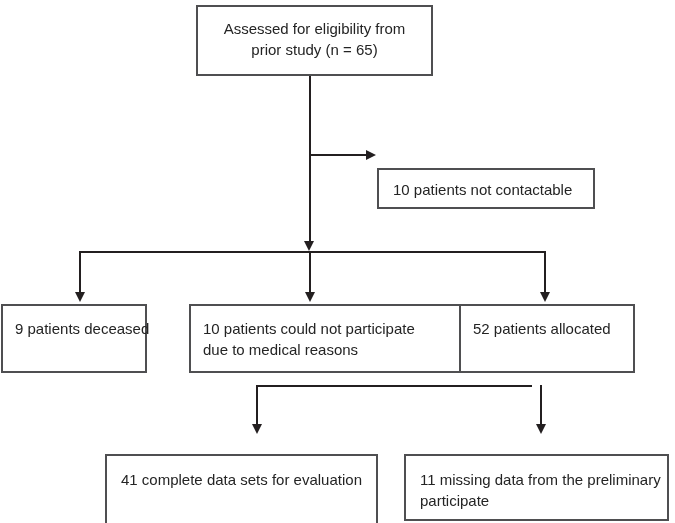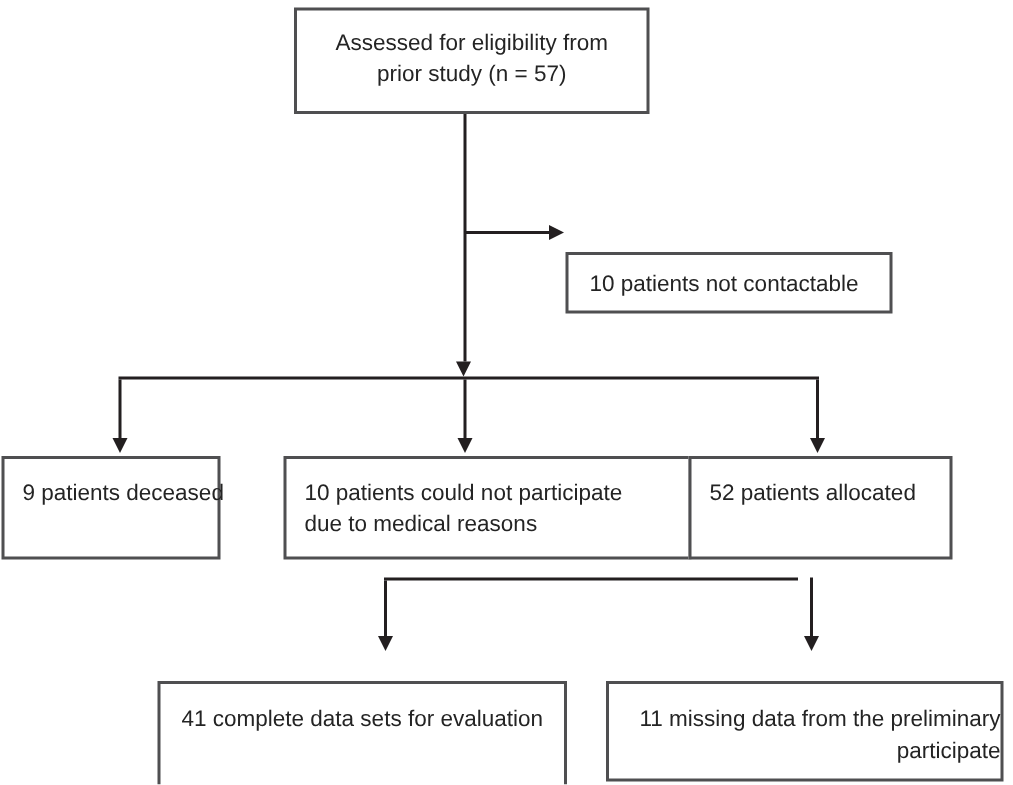--- a/index.html
+++ b/index.html
@@ -25,21 +25,21 @@
     font-size:15px;
     line-height:21px;
   }
   .node .node-line{display:block;white-space:nowrap;}
   #n-assessed{left:196px;top:5px;width:237px;height:71px;text-align:center;padding-top:11px;}
   #n-contact{left:377px;top:131px;width:218px;height:41px;padding:9px 0 0 14px;margin-top:37px;}
   #n-deceased{left:1px;top:304px;width:146px;height:69px;padding:12px 0 0 12px;}
   #n-medical{left:189px;top:304px;width:272px;height:69px;padding:12px 0 0 12px;}
   #n-allocated{left:459px;top:304px;width:176px;height:69px;padding:12px 0 0 12px;}
   #n-complete{left:105px;top:454px;width:273px;height:85px;padding:13px 0 0 14px;}
-  #n-missing{left:404px;top:454px;width:265px;height:67px;padding:13px 0 0 14px;text-align:right;}
+  #n-missing{left:404px;top:454px;width:265px;height:67px;padding:13px 0 0 14px;}
 
   .hline,.vline{position:absolute;background:var(--line);}
   .arrow-down{
     position:absolute;width:0;height:0;
     border-left:5px solid transparent;
     border-right:5px solid transparent;
     border-top:10px solid var(--line);
   }
   .arrow-right{
     position:absolute;width:0;height:0;
@@ -68,21 +68,21 @@
   #l-de{left:540px;top:385px;width:2px;height:39px;}
   #a-de{left:536px;top:424px;}
 </style>
 </head>
 <body>
 
 <div class="canvas">
 
   <div class="node" id="n-assessed">
     <span class="node-line">Assessed for eligibility from</span>
-    <span class="node-line">prior study (n = 57)</span>
+    <span class="node-line">prior study (n = 65)</span>
   </div>
 
   <div class="node" id="n-contact">
     <span class="node-line">10 patients not contactable</span>
   </div>
 
   <div class="node" id="n-deceased">
     <span class="node-line">9 patients deceased</span>
   </div>
 

